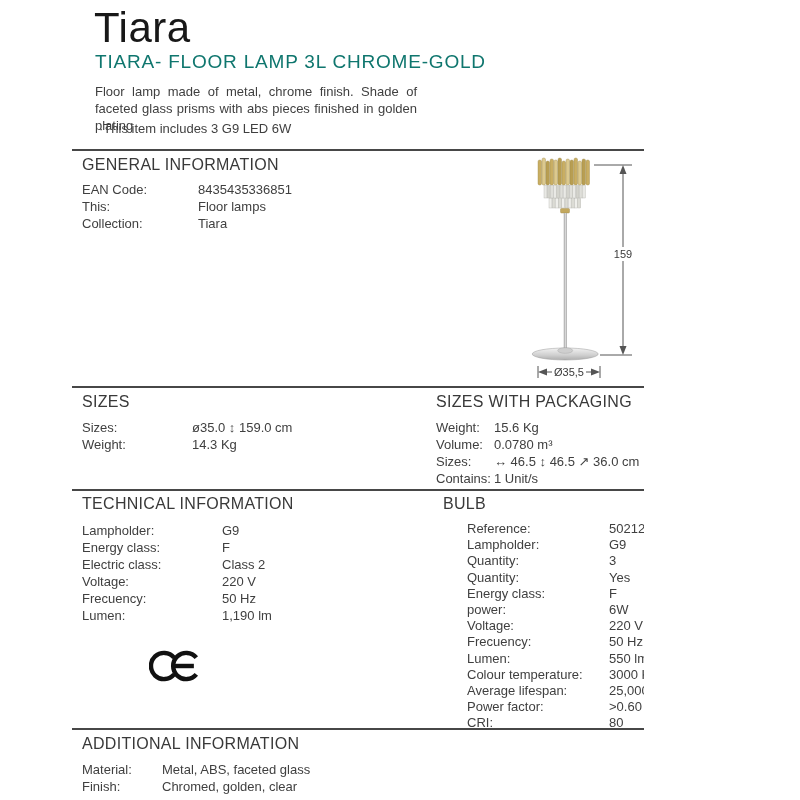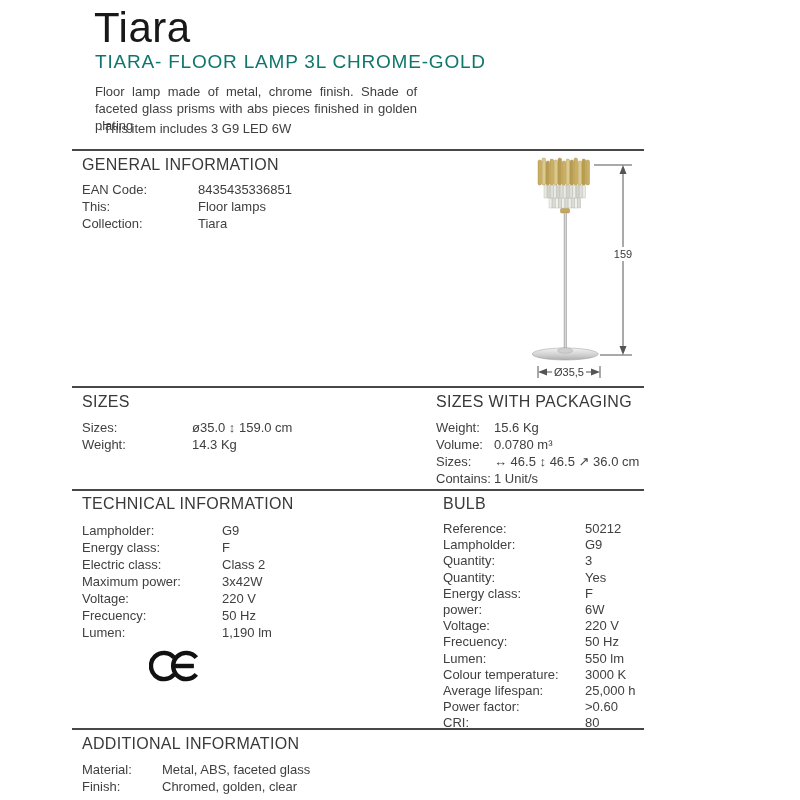--- a/index.html
+++ b/index.html
@@ -17,21 +17,21 @@
   .sec-heading { font-size:16px; color:#393939; letter-spacing:0.3px;text-align:center; }
   .spec-table { font-size:13px; color:#404040; }
   .spec-row { display:flex; line-height:17px; }
   .bulb-table .spec-row { line-height:16.2px; }
   .spec-label { flex:0 0 auto; }
   .spec-value { flex:0 0 auto; white-space:pre; }
   .general-table .spec-label { width:116px; }
   .sizes-table .spec-label { width:110px; }
   .packaging-table .spec-label { width:58px; }
   .technical-table .spec-label { width:140px; }
-  .bulb-table .spec-label { width:142px; }
+  .bulb-table .spec-label { width:142px;margin-left:24px; }
   .additional-table .spec-label { width:80px; }
   svg { display:block; }
   .dim-text { font-size:11px; fill:#3a3a3a; font-family:"Liberation Sans","DejaVu Sans",sans-serif; }
 </style>
 </head>
 <body>
 
 <div class="page">
 
   <div class="abs title">Tiara</div>
@@ -183,24 +183,20 @@
       </div>
       <div class="spec-row">
         <span class="spec-label">Energy class:</span>
         <span class="spec-value">F</span>
       </div>
       <div class="spec-row">
         <span class="spec-label">Electric class:</span>
         <span class="spec-value">Class 2</span>
       </div>
       <div class="spec-row">
-        <span class="spec-label">Maximum power:</span>
-        <span class="spec-value">3x42W</span>
-      </div>
-      <div class="spec-row">
         <span class="spec-label">Voltage:</span>
         <span class="spec-value">220 V</span>
       </div>
       <div class="spec-row">
         <span class="spec-label">Frecuency:</span>
         <span class="spec-value">50 Hz</span>
       </div>
       <div class="spec-row">
         <span class="spec-label">Lumen:</span>
         <span class="spec-value">1,190 lm</span>

